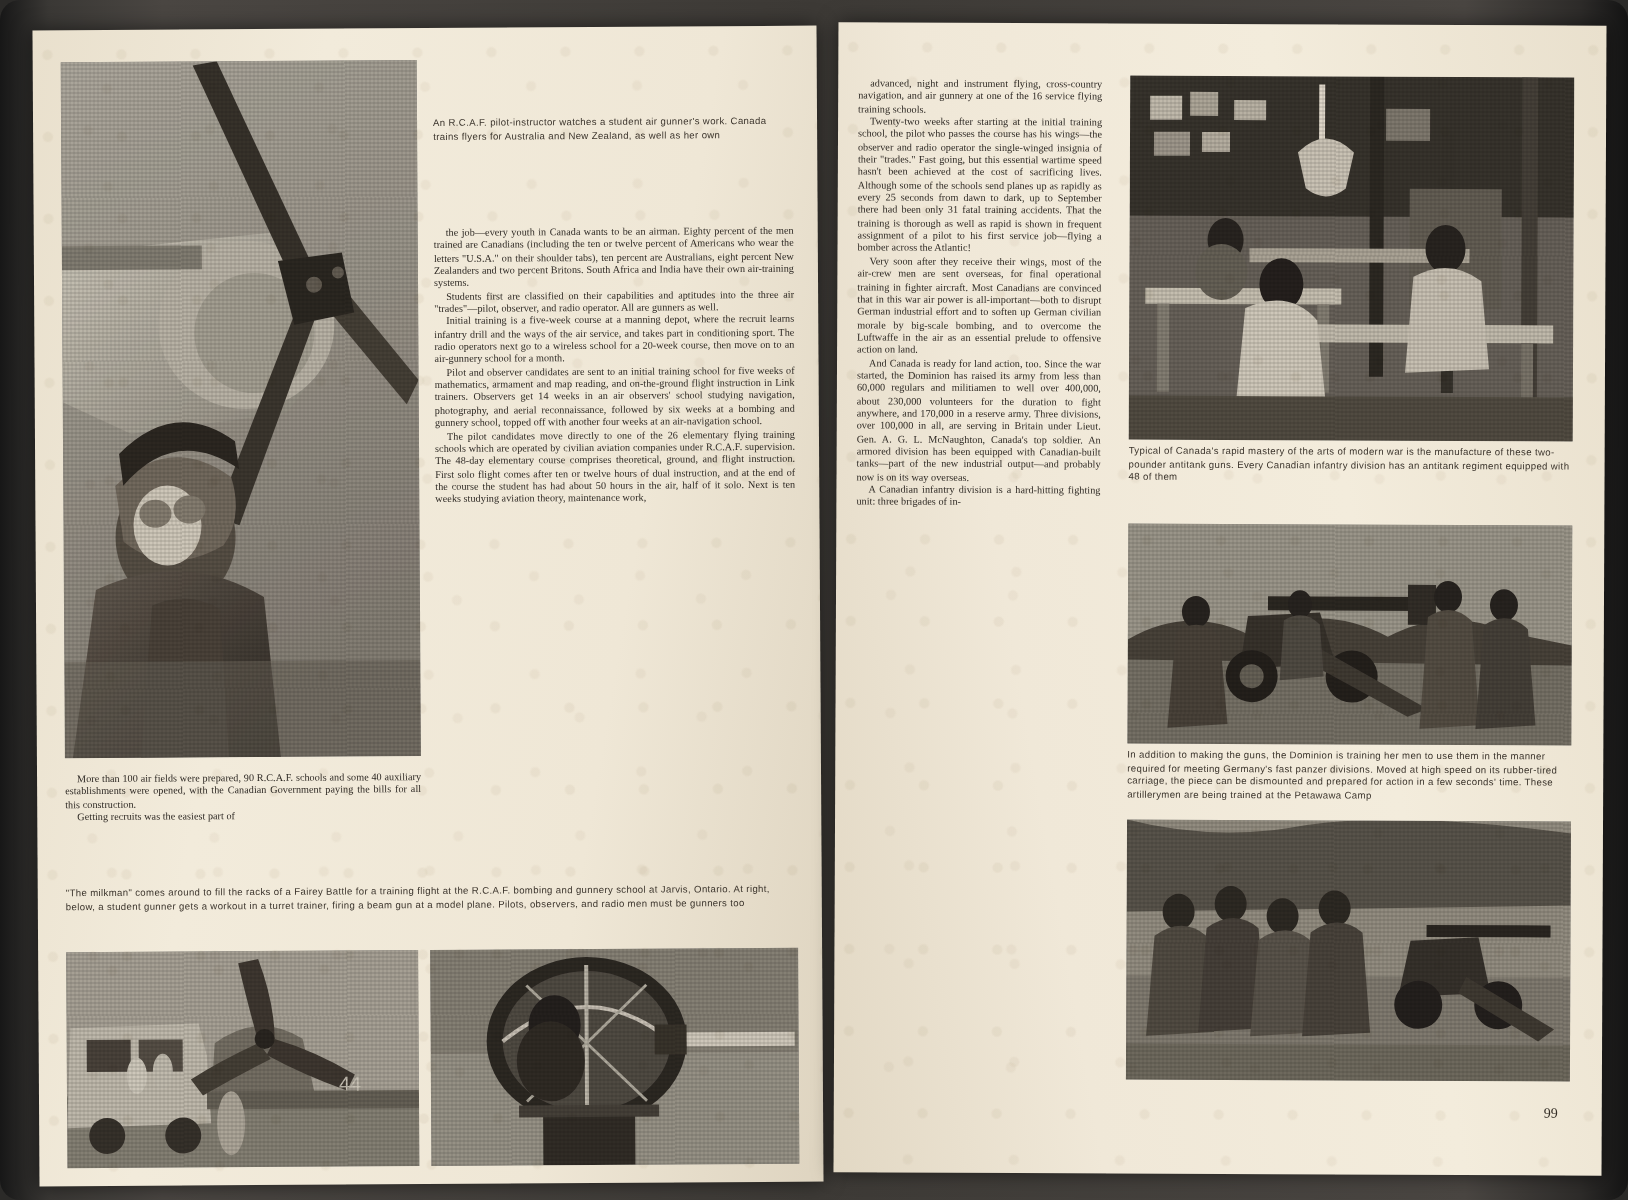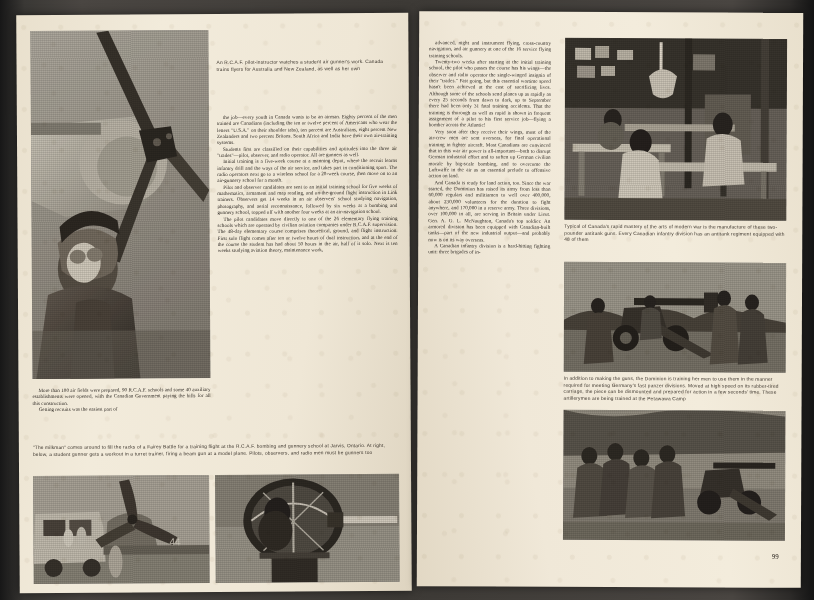--- a/index.html
+++ b/index.html
@@ -3,21 +3,21 @@
 <meta charset="utf-8">
 <style>
   html,body{margin:0;padding:0;}
   body{
     width:814px;height:600px;overflow:hidden;
     background:#2b2a28;
     font-family:"Liberation Serif",serif;
     position:relative;
   }
   .spread{position:absolute;inset:0;background:
-    linear-gradient(90deg,#171717 0%,#3a3835 3%,#4a4642 10%,#3d3a36 50%,#4a4642 90%,#2e2c2a 97%,#141414 100%);}
+    linear-gradient(90deg,#171717 0%,#3a3835 3%,#4a4642 10%,#3d3a36 50%,#4a4642 90%,#2e2c2a 97%,#141414 100%); border-radius: 10px;}
 
   
   .page{position:absolute;background:#efe7d6;overflow:hidden;}
   .page.left{left:18px;top:14px;width:392px;height:578px;
     background:linear-gradient(100deg,#e9e0cd 0%,#f2ebdb 30%,#efe7d6 70%,#ded4c0 100%);
     box-shadow:0 0 10px rgba(0,0,0,.55);
     transform:rotate(-0.35deg);}
   .page.right{left:418px;top:12px;width:384px;height:575px;
     background:linear-gradient(260deg,#e9e0cd 0%,#f3ecdc 35%,#f0e8d8 72%,#e2d8c4 100%);
     box-shadow:0 0 10px rgba(0,0,0,.55);

